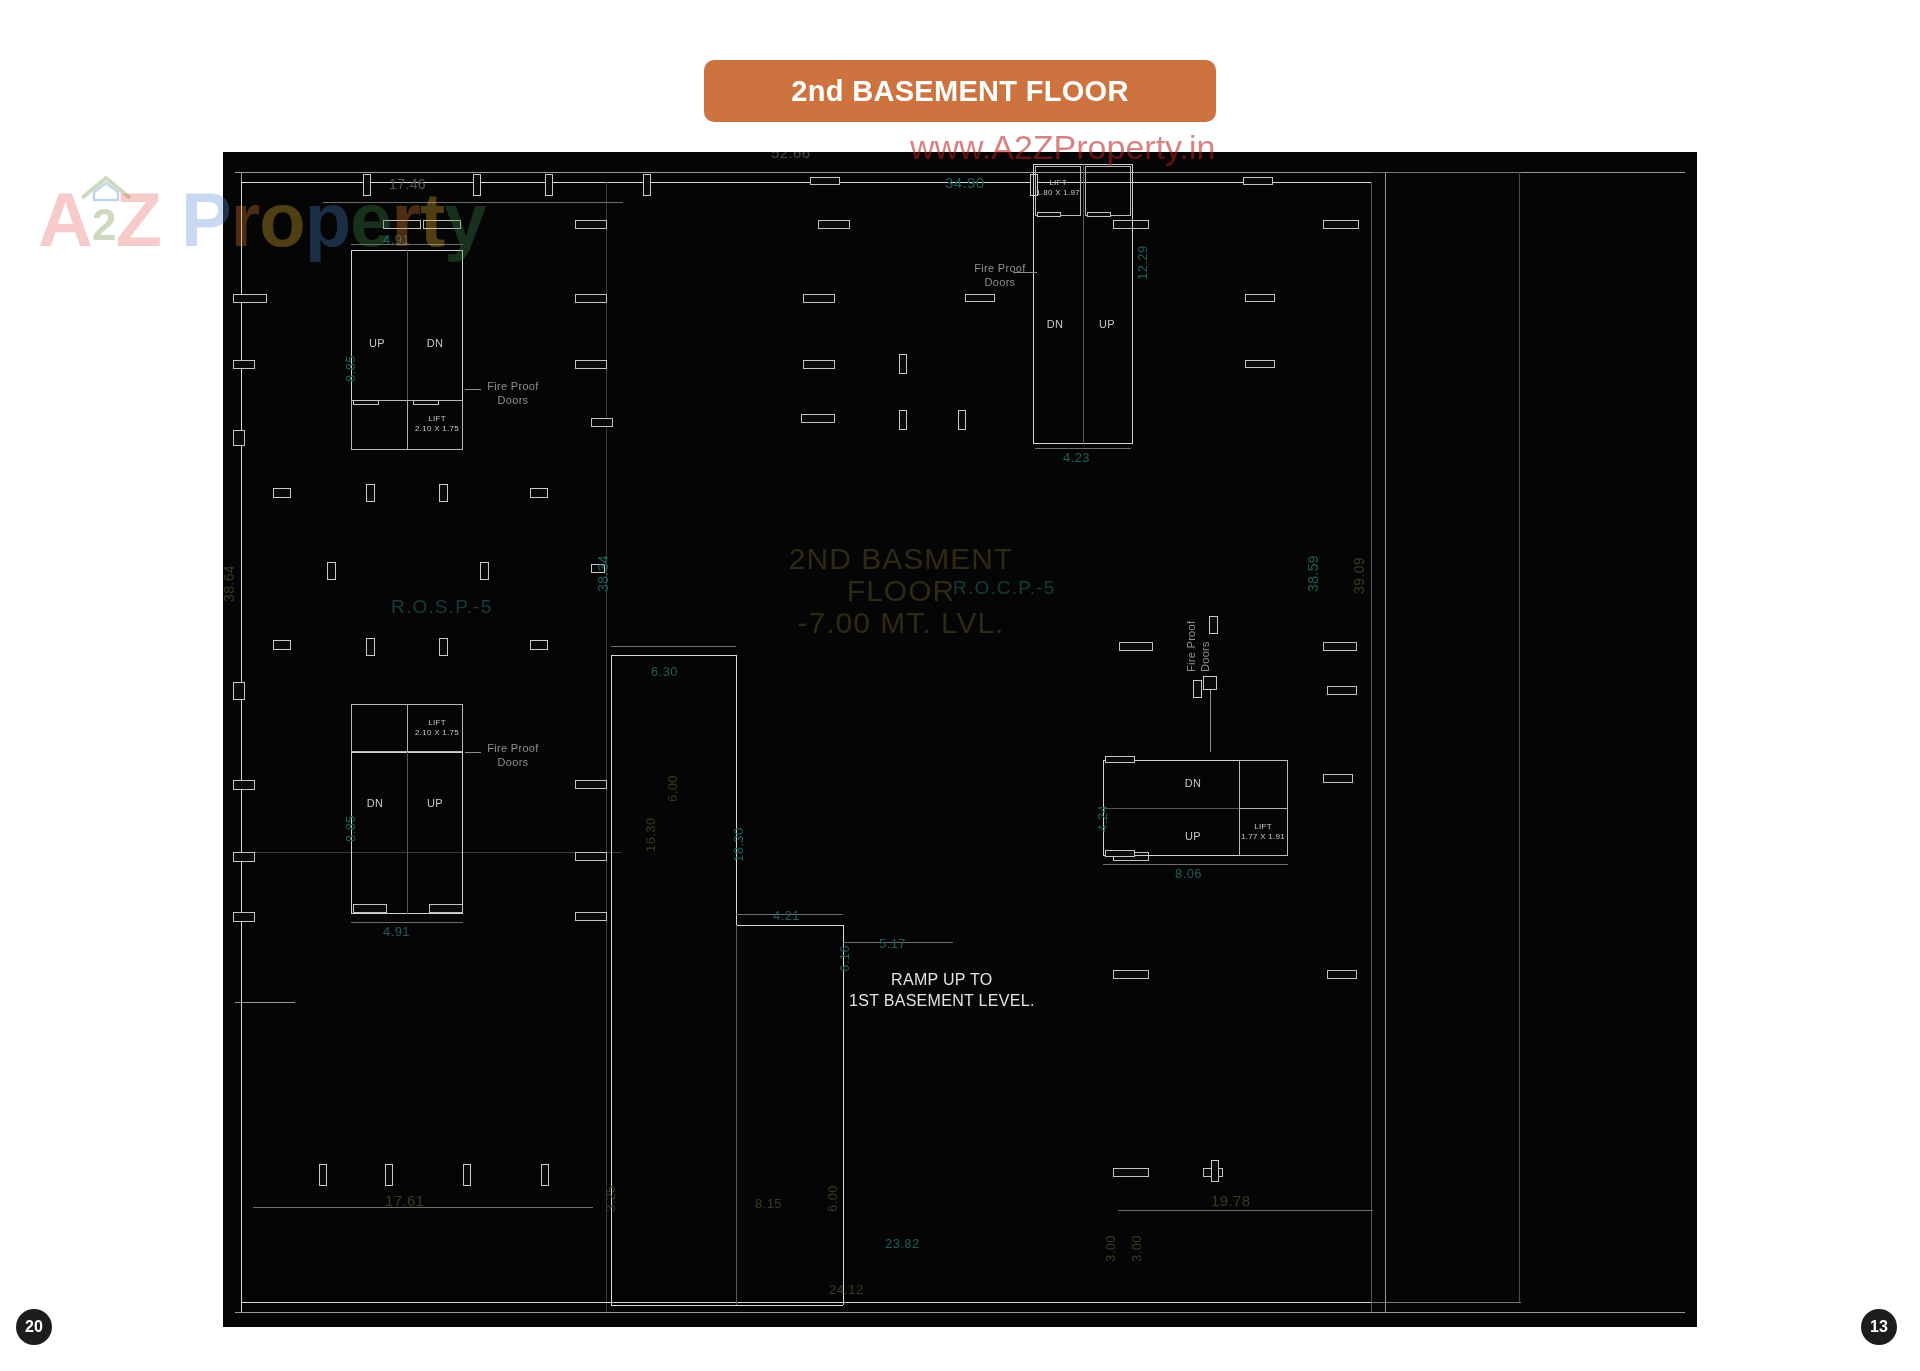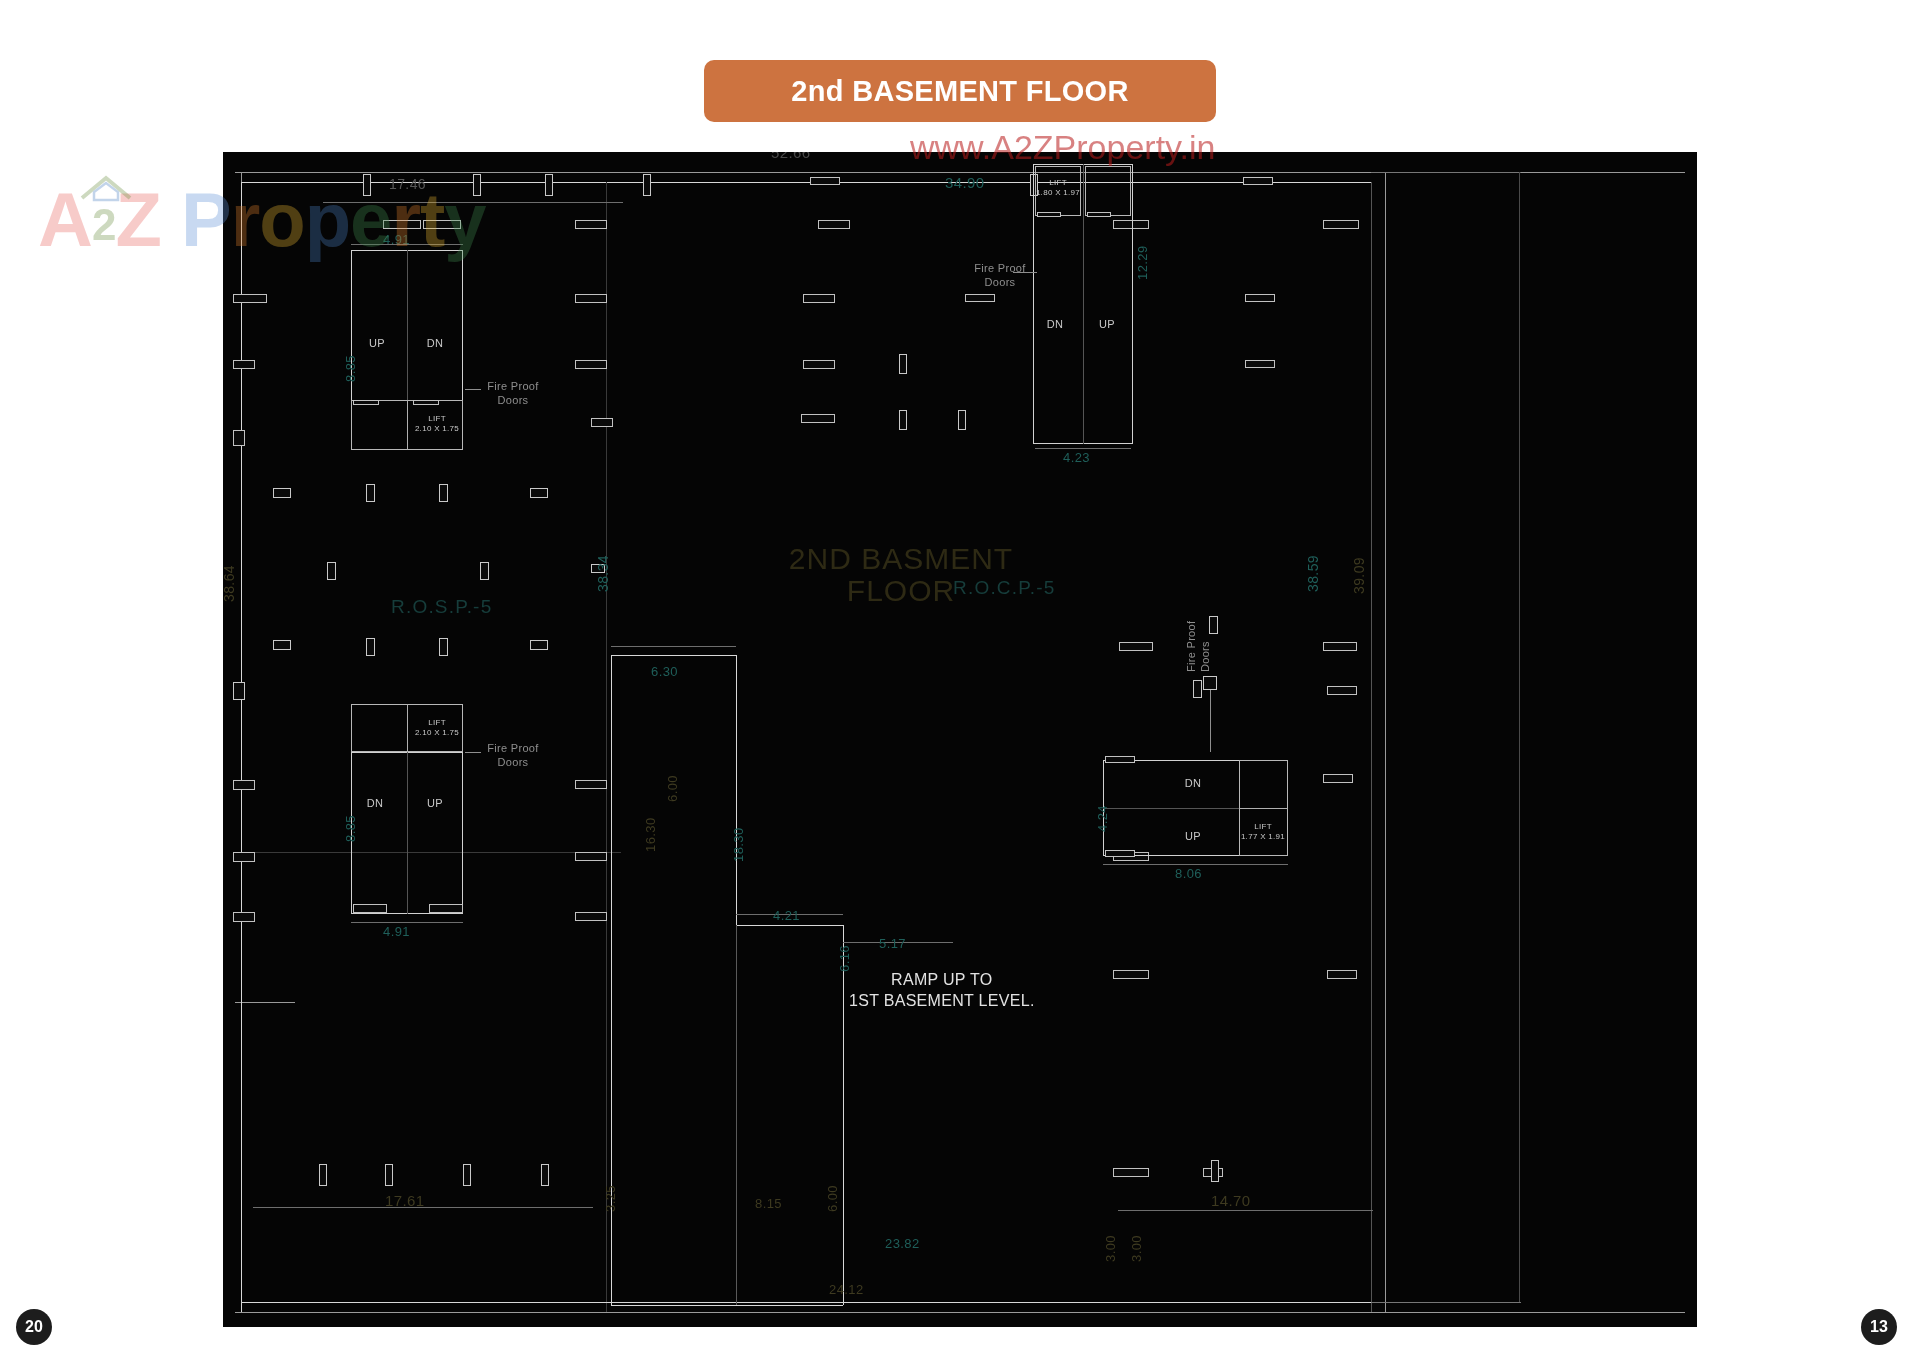--- a/index.html
+++ b/index.html
@@ -384,38 +384,39 @@
     <div class="dimtxt" style="left:662px; top:1084px;">23.82</div>
     <div class="dimtxt gray" style="left:606px; top:1130px; color:#3e3a20;">24.12</div>
 
     <div class="cadtxt ramp" style="left:626px; top:818px;">
       <div>RAMP UP TO</div>
       <div>1ST BASEMENT LEVEL.</div>
     </div>
 
     <div class="bigtxt" style="left:498px; top:390px; width:360px;">2ND BASMENT</div>
     <div class="bigtxt" style="left:498px; top:422px; width:360px;">FLOOR</div>
+    <div class="bigtxt" style="left:498px; top:454px; width:360px;">-7.00 MT. LVL.</div>
 
     <div class="zonetxt" style="left:140px; top:444px;margin-left:28px;">R.O.S.P.-5</div>
     <div class="zonetxt" style="left:730px; top:425px;">R.O.C.P.-5</div>
 
     <div class="ln h dim" style="left:100px; top:50px; width:300px;"></div>
     <div class="dimtxt gray" style="left:166px; top:24px; font-size:14px;">17.46</div>
     <div class="dimtxt gray" style="left:548px; top:-8px; font-size:15px; color:#4a4a4a;">52.66</div>
     <div class="dimtxt" style="left:722px; top:22px; font-size:15px;">34.90</div>
 
     <div class="dimtxt vert gray" style="left:-2px; top:450px; color:#3e3a20; font-size:14px;">38.64</div>
     <div class="dimtxt vert" style="left:372px; top:440px; font-size:14px;">38.34</div>
     <div class="dimtxt vert" style="left:1082px; top:440px; font-size:14px;">38.59</div>
     <div class="dimtxt vert gray" style="left:1128px; top:442px; color:#3e3a20; font-size:14px;">39.09</div>
 
     <div class="ln h dim" style="left:30px; top:1055px; width:340px;"></div>
     <div class="dimtxt gray" style="left:162px; top:1040px; font-size:15px; color:#3e3a20;">17.61</div>
     <div class="ln h dim" style="left:895px; top:1058px; width:255px;"></div>
-    <div class="dimtxt gray" style="left:988px; top:1040px; font-size:15px; color:#3e3a20;">14.70</div>
+    <div class="dimtxt gray" style="left:988px; top:1040px; font-size:15px; color:#3e3a20;">19.78</div>
     <div class="dimtxt vert gray" style="left:880px; top:1110px; color:#3e3a20; font-size:13px;">3.00</div>
     <div class="dimtxt vert gray" style="left:906px; top:1110px; color:#3e3a20; font-size:13px;">3.00</div>
 
     <div class="ln h" style="left:1148px; top:20px; width:150px; background:#777;"></div>
     <div class="ln h" style="left:1148px; top:1150px; width:150px; background:#777;"></div>
     <div class="ln v" style="left:1296px; top:20px; height:1130px; background:#4a4a4a;"></div>
 
   </div>
   </div>
 

